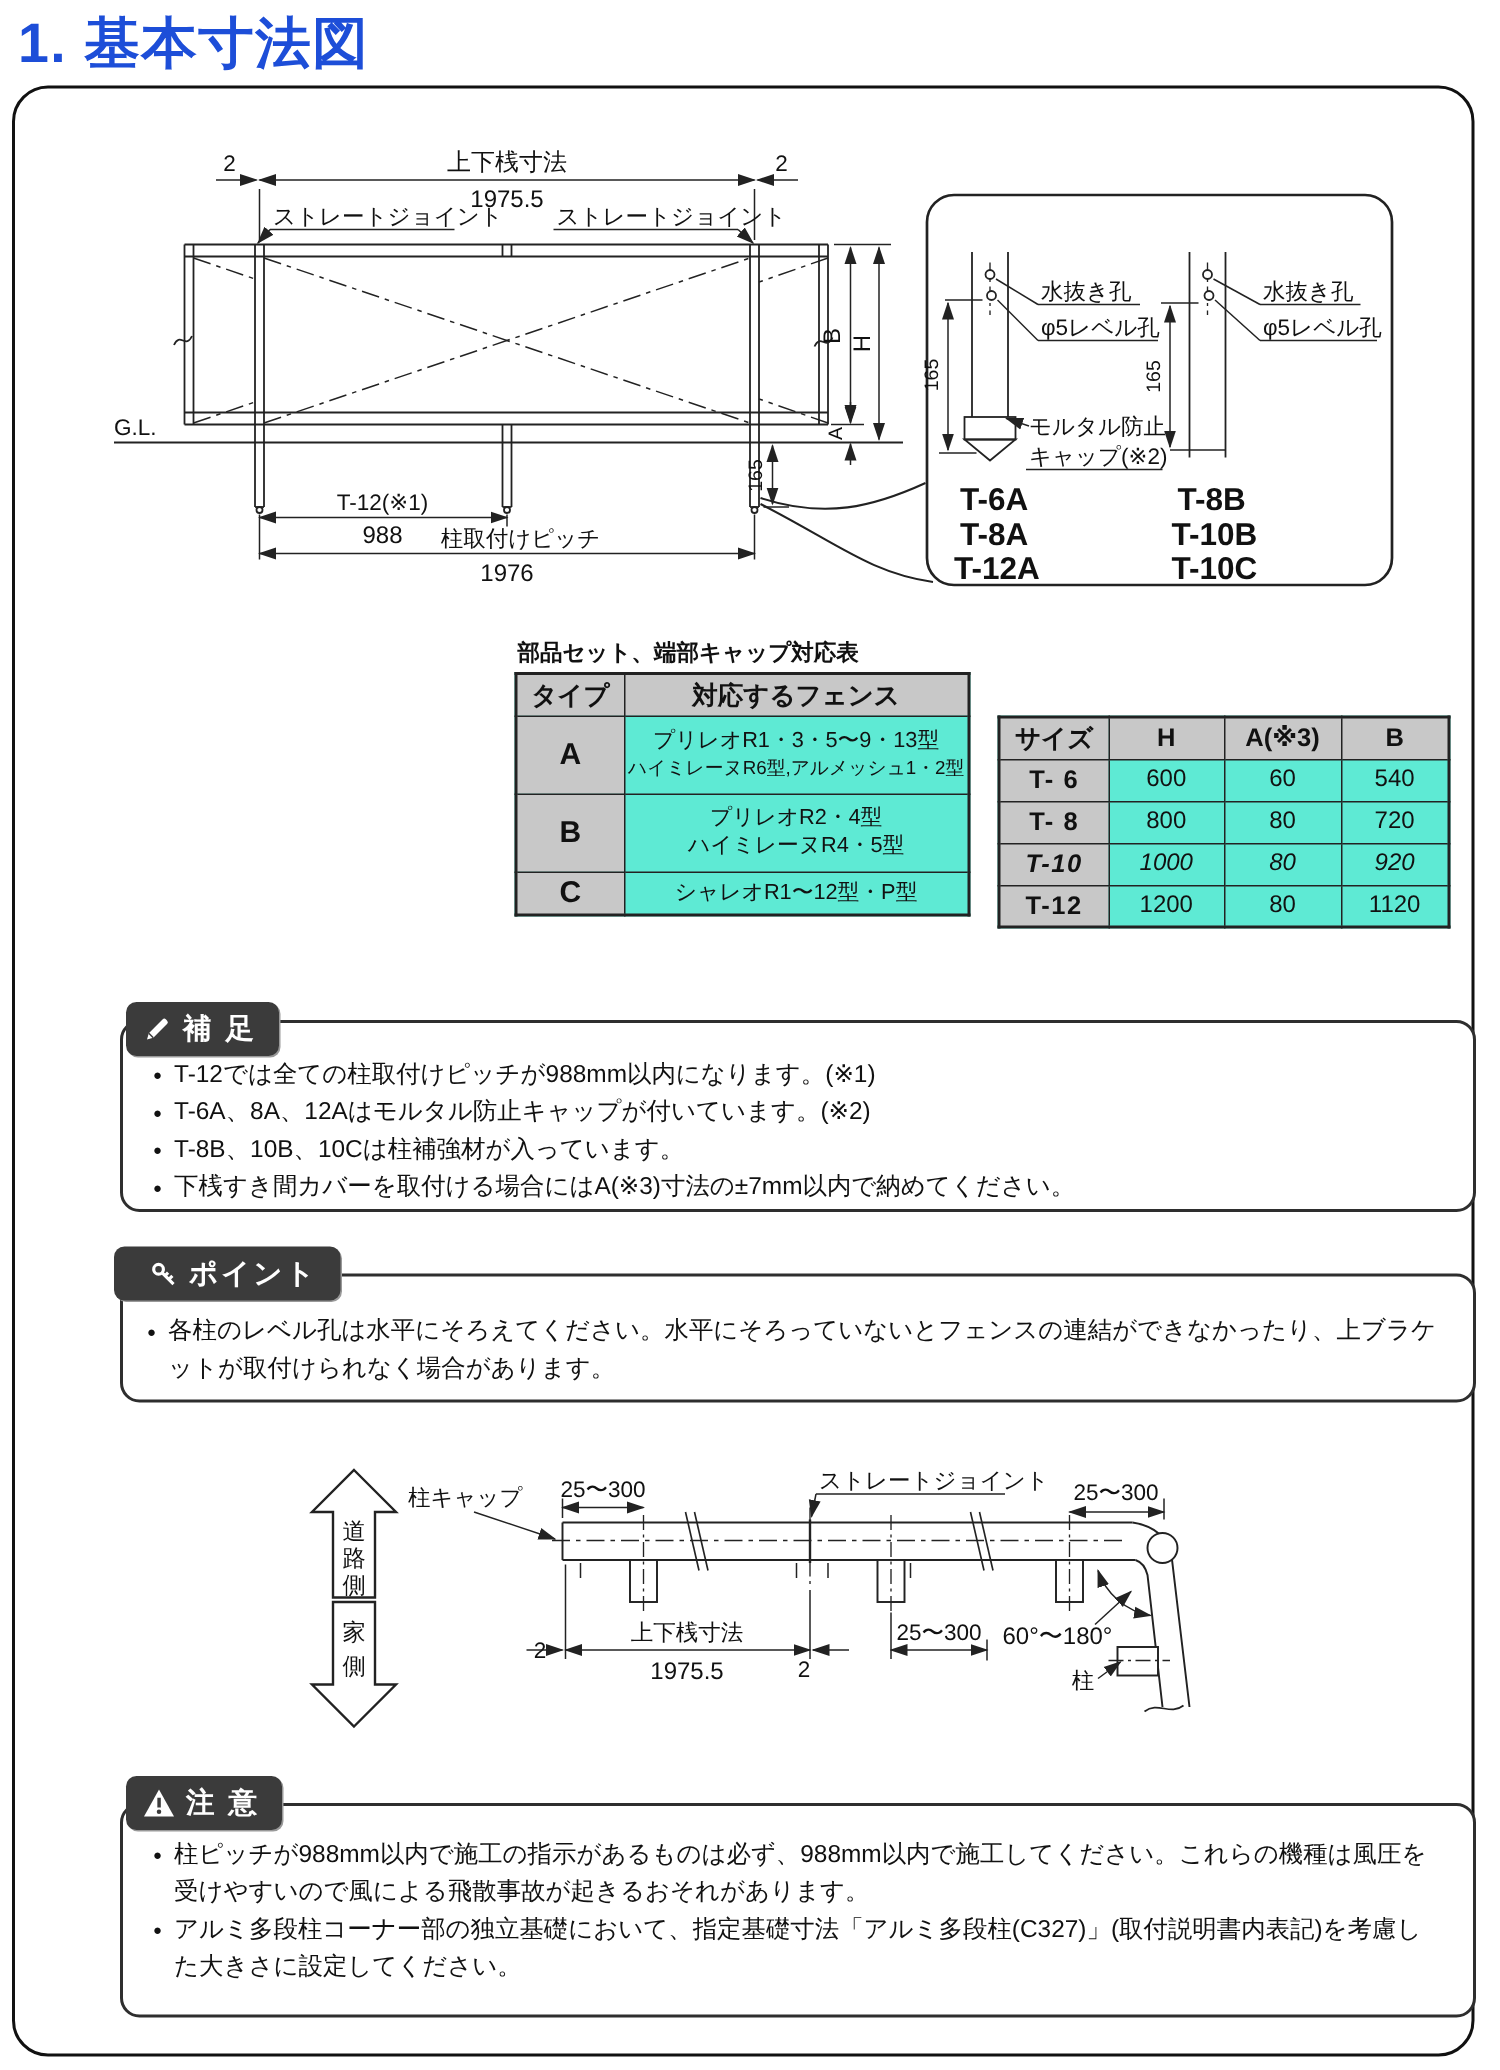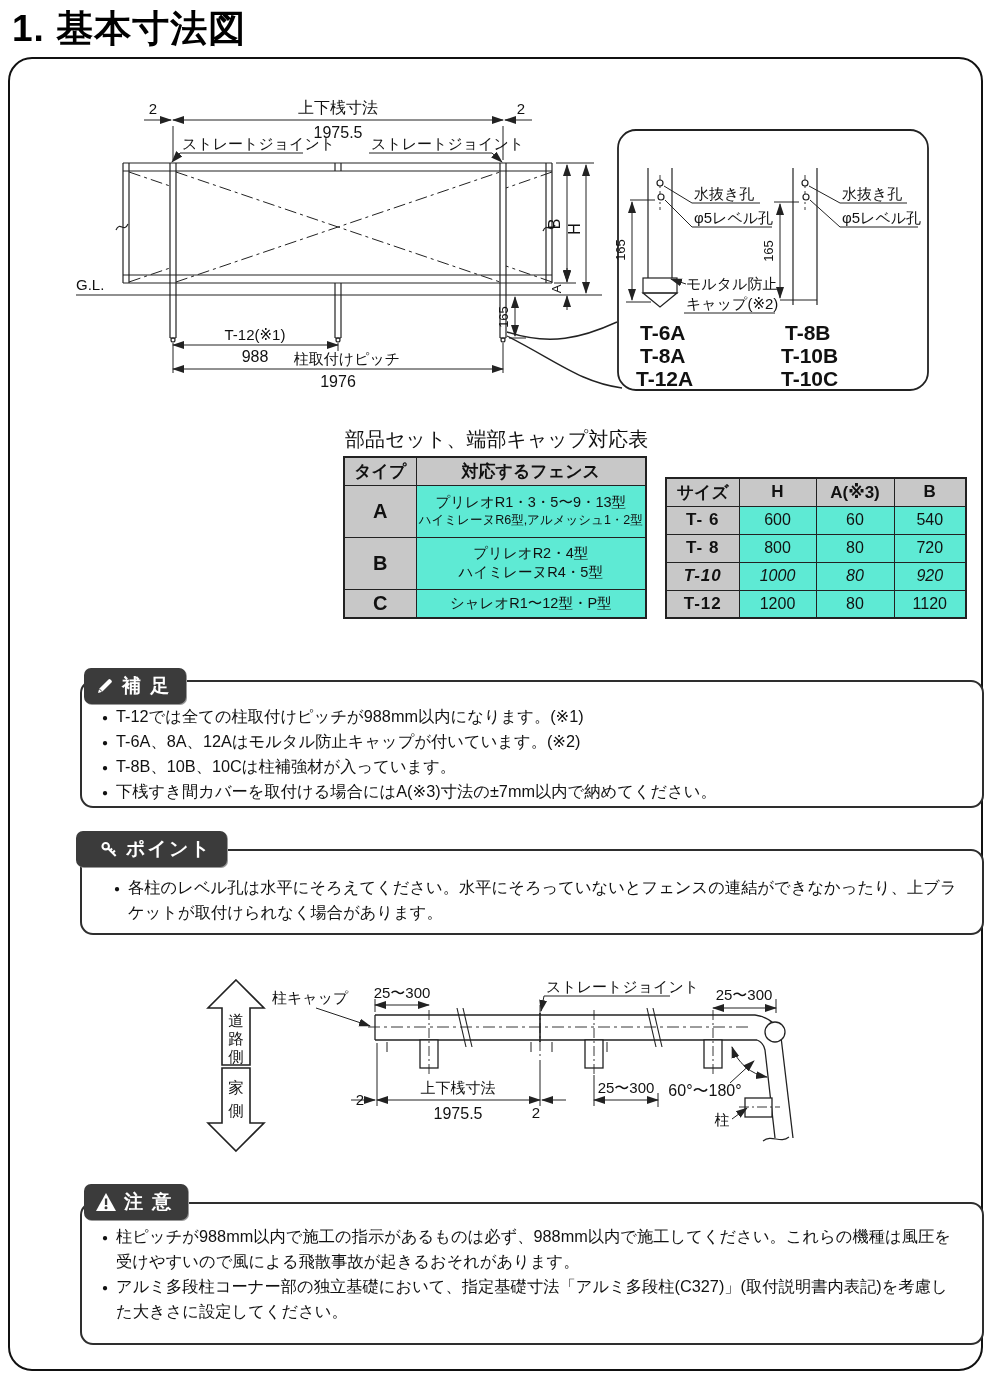--- a/index.html
+++ b/index.html
@@ -2,32 +2,32 @@
 <html><head>
 <meta charset="utf-8">
 <style>
   html,body { margin:0; padding:0; background:#fff; }
   .page {
     position:relative; width:1000px; height:1380px; background:#fff;
     font-family:"Liberation Sans","DejaVu Sans",sans-serif; color:#111; overflow:hidden;
   }
   h1.title {
     position:absolute; left:12px; top:4px; margin:0;
-    font-size:37px; font-weight:900; letter-spacing:1px; color:#000000;
+    font-size:37px; font-weight:900; letter-spacing:1px; color:#1d4ed8;
   }
   .outer-box {
     position:absolute; left:8px; top:57px; width:971px; height:1310px;
     border:2.5px solid #111; border-radius:24px;
   }
   svg { position:absolute; }
   svg text { font-family:"Liberation Sans","DejaVu Sans",sans-serif; fill:#111; }
 
   
   .tbl-wrap { position:absolute; }
-  .tbl-title { font-size:20px; font-weight:normal; margin:0 0 3px 2px; }
+  .tbl-title { font-size:15px; font-weight:bold; margin:0 0 3px 2px; }
   table.dtable { border-collapse:collapse; table-layout:fixed; background:#5eead4; }
   table.dtable { border:2.5px solid #222; }
   table.dtable td, table.dtable th { border:1.6px solid #222; text-align:center; vertical-align:middle; padding:0 2px; }
   .hd { background:#c8c8c8; font-weight:bold; font-size:17px; }
   .typecell { background:#c8c8c8; font-size:20px; font-weight:600; }
   .sizecell { background:#c8c8c8; font-size:17px; font-weight:600; letter-spacing:1px; }
   .valcell { font-size:16px; }
   .fence-l1 { font-size:14.5px; line-height:19px; }
   .fence-l2 { font-size:12.5px; line-height:17px; }
 
@@ -316,21 +316,21 @@
     </ul>
   </div>
 
   <div class="note-badge" style="left:76px; top:831px;padding-left:24px;">
     <svg width="19" height="19" viewBox="0 0 20 20">
       <circle cx="6" cy="6.5" r="3.4" fill="none" stroke="#fff" stroke-width="2.2"></circle>
       <path d="M8.6 9 L16.5 16.9 M13.2 13.6 L15.7 11.1 M10.6 11 L12.7 8.9" stroke="#fff" stroke-width="2.2" fill="none"></path>
     </svg>
     <span>ポイント</span>
   </div>
-  <div class="note-box" style="left:80px; top:849px; width:904px; height:86px; padding:24px 20px 0 32px;">
+  <div class="note-box" style="left:80px; top:849px; width:904px; height:86px; padding:24px 20px 0 16px;">
     <ul class="note-list">
       <li>
           <span>各柱のレベル孔は水平にそろえてください。水平にそろっていないとフェンスの連結ができなかったり、上ブラケットが取付けられなく場合があります。</span>
         </li>
     </ul>
   </div>
 
   <svg style="left:10px; top:955px;" width="980" height="225" viewBox="0 0 980 225">
     <defs>
       <marker id="m2e" viewBox="0 0 12 10" markerWidth="12" markerHeight="10" refX="11" refY="5" orient="auto" markerUnits="userSpaceOnUse">

